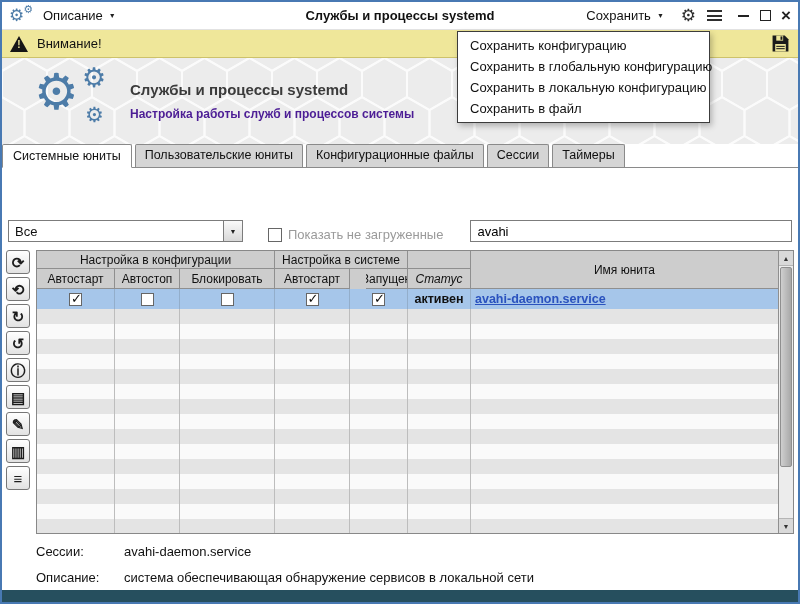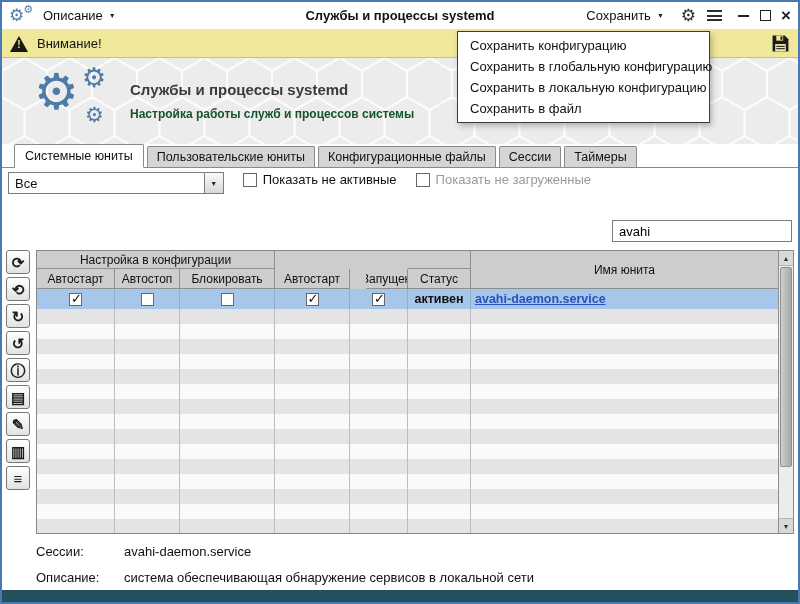--- a/index.html
+++ b/index.html
@@ -43,32 +43,32 @@
   
   .header { flex:0 0 86px; position:relative; overflow:hidden; display:flex; align-items:center;
             padding-left:32px; background:#ececec; }
   .hexbg { position:absolute; inset:0; width:100%; height:100%; }
   .logo { position:relative; width:84px; height:76px; color:#4d7ca8; flex:0 0 84px; }
   .logo .g1 { position:absolute; left:0; top:4px; font-size:50px; line-height:1; }
   .logo .g2 { position:absolute; left:48px; top:2px; font-size:27px; line-height:1; }
   .logo .g3 { position:absolute; left:51px; top:41px; font-size:21px; line-height:1; }
   .header-text { position:relative; margin-left:12px; }
   .header-title { font-size:15px; font-weight:bold; color:#3b3b3b; margin-bottom:9px; }
-  .header-sub { font-size:12px; font-weight:bold; color:#14532d; }
-
-  
-  .tabsbar { flex:0 0 24px; display:flex; align-items:flex-end; padding-left:12px;
+  .header-sub { font-size:12px; font-weight:bold; color:#4c1d95; }
+
+  
+  .tabsbar { flex:0 0 24px; display:flex; padding-left:0;
              border-bottom:1px solid #8a8a8a; background:#fff; }
   .tab { display:inline-block; border:1px solid #8a8a8a; border-bottom:none; background:#d5d5d5;
          padding:3px 9px; margin-right:3px; font-size:12.5px; border-radius:2px 2px 0 0;
          white-space:nowrap; cursor:default; }
   .tab.active { background:#fff; padding:4px 10px; margin-bottom:-1px; border-bottom:1px solid #fff; }
 
   
-  .filterbar { flex:0 0 31px; display:flex; align-items:flex-start; padding:4px 6px; gap:19px; background:#fff; }
+  .filterbar { flex:0 0 31px; display:flex; align-items:flex-end; padding:4px 6px; gap:25px; background:#fff; }
   .combo { width:235px; height:22px; border:1px solid #7c7c7c; background:#fff; display:flex; align-items:center; }
   .combo-val { flex:1; padding:0 6px; overflow:hidden; white-space:nowrap; }
   .combo-btn { width:19px; height:100%; border-left:1px solid #7c7c7c;
                background:linear-gradient(#fafafa,#d8d8d8); display:flex; align-items:center;
                justify-content:center; font-size:7px; color:#222; cursor:default; }
   .cbgroup { display:flex; align-items:center; gap:6px; white-space:nowrap; }
   .cb { display:inline-block; width:14px; height:14px; border:1px solid #666; background:#fff;
         position:relative; flex:0 0 14px; cursor:default; }
   .cb.checked::after { content:"✓"; position:absolute; left:1px; top:-2px; font-size:13px;
                        font-weight:bold; color:#0d0d0d; line-height:1.1; }
@@ -87,21 +87,21 @@
   .table-wrap { flex:1; display:flex; border:1px solid #888; margin-left:2px; min-width:0; background:#fff; }
   .tgrid { flex:1; display:flex; flex-direction:column; min-width:0; }
   .thead { display:grid; grid-template-columns:78px 65px 95px 75px 58px 63px 1fr;
            grid-template-rows:18px 20px; background:#cdcdcd; flex:0 0 38px; }
   .th { border-right:1px solid #8f8f8f; border-bottom:1px solid #8f8f8f; display:flex;
         align-items:center; justify-content:center; font-size:12px; white-space:nowrap;
         overflow:hidden; cursor:default; }
   .th.gA { grid-area:1/1/2/4; } .th.gB { grid-area:1/4/2/6; } .th.gC { grid-area:1/6/2/7; }
   .th.name { grid-area:1/7/3/8; border-right:none; }
   .th.c1{grid-area:2/1;} .th.c2{grid-area:2/2;} .th.c3{grid-area:2/3;}
-  .th.c4{grid-area:2/4;} .th.c5{grid-area:2/5;margin-left:16px;} .th.c6{grid-area:2/6;}
+  .th.c4{grid-area:2/4;} .th.c5{grid-area:2/5;margin-left:16px;} .th.c6{grid-area:2/6;font-style:italic;}
 
   .trow { display:grid; grid-template-columns:78px 65px 95px 75px 58px 63px 1fr;
           flex:0 0 20px; background:#a6c6ea; }
   .td { display:flex; align-items:center; justify-content:center; border-right:1px solid #93aecb;
         font-size:12.5px; overflow:hidden;font-weight:bold; }
   .td.unit { justify-content:flex-start; padding-left:4px; border-right:none; }
   .unit-link { color:#2a52be; text-decoration:underline; cursor:pointer; white-space:nowrap; }
   .td .cb { width:13px; height:13px; flex:0 0 13px; }
 
   .filler { flex:1; position:relative;
@@ -215,24 +215,20 @@
 
   <div class="filterbar">
     <div class="combo">
       <span class="combo-val">Все</span>
       <span class="combo-btn">
         <span>▼</span>
       </span>
     </div>
     <span class="cbgroup">
       <span class="cb"></span>
-      <span class="cb-label">Показать не активные</span>
-    </span>
-    <span class="cbgroup">
-      <span class="cb"></span>
       <span class="cb-label disabled">Показать не загруженные</span>
     </span>
     <input class="search-input" type="text" value="avahi" style="">
   </div>
 
   <div class="main">
     <div class="side-toolbar">
       <button class="tool-btn">
           <span class="ticon">⟳</span>
         </button>
@@ -259,20 +255,21 @@
         </button>
       <button class="tool-btn">
           <span class="ticon">≡</span>
         </button>
     </div>
 
     <div class="table-wrap">
       <div class="tgrid">
         <div class="thead">
           <span class="th gA">Настройка в конфигурации</span>
+          <span class="th gB">Настройка в системе</span>
           <span class="th gC"></span>
           <span class="th name">Имя юнита</span>
           <span class="th c1">Автостарт</span>
           <span class="th c2">Автостоп</span>
           <span class="th c3">Блокировать</span>
           <span class="th c4">Автостарт</span>
           <span class="th c5">Запущен</span>
           <span class="th c6">Статус</span>
         </div>
 

